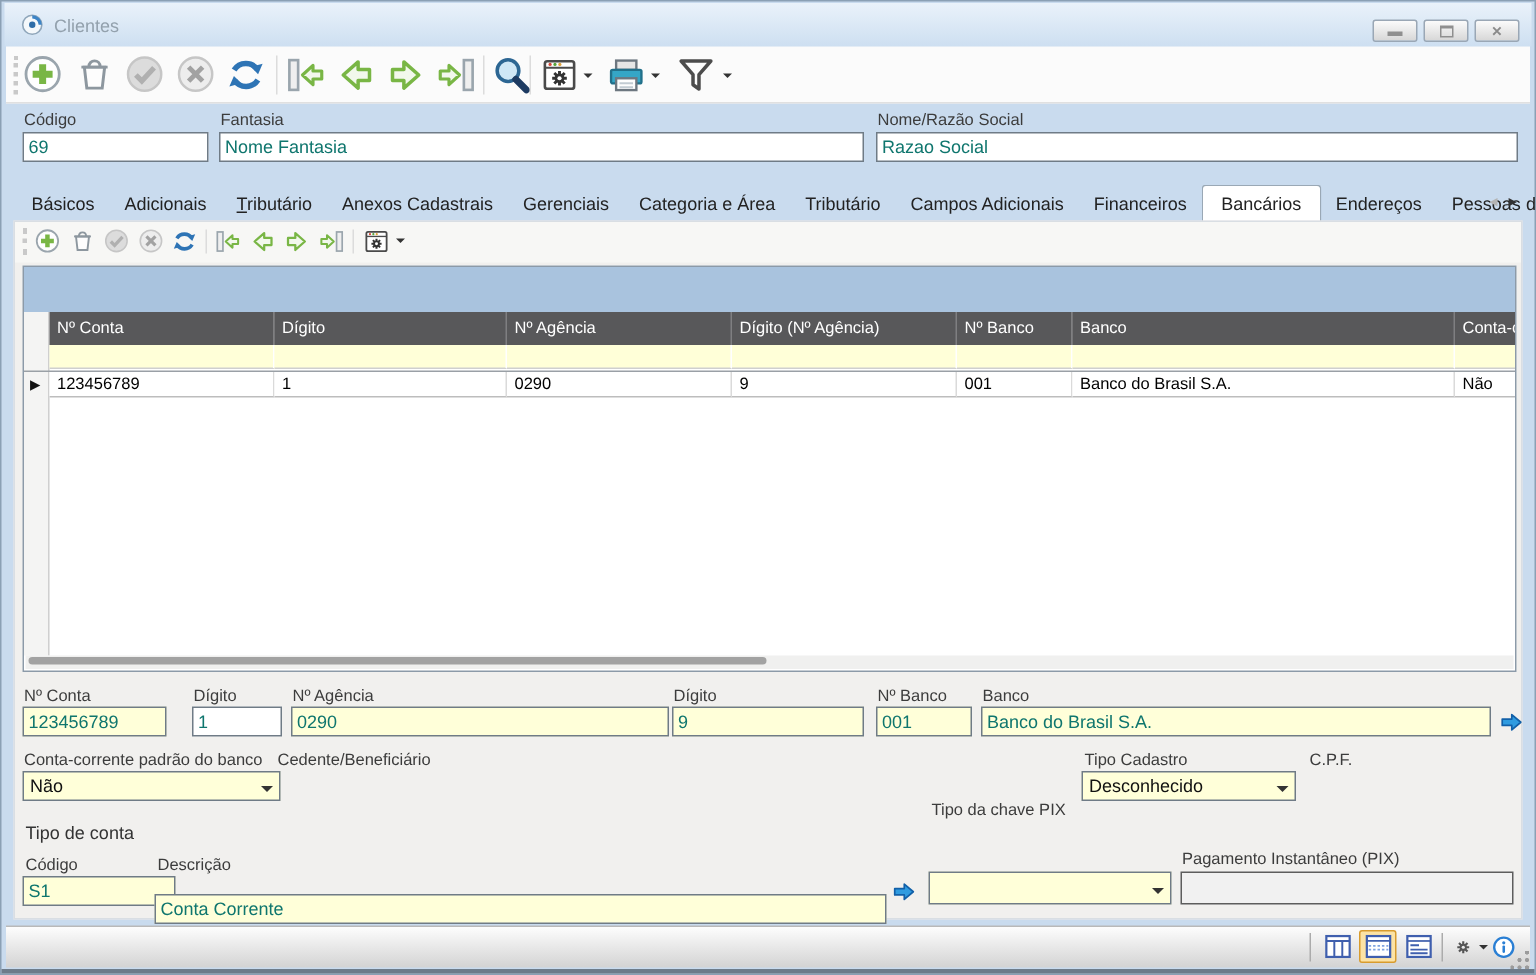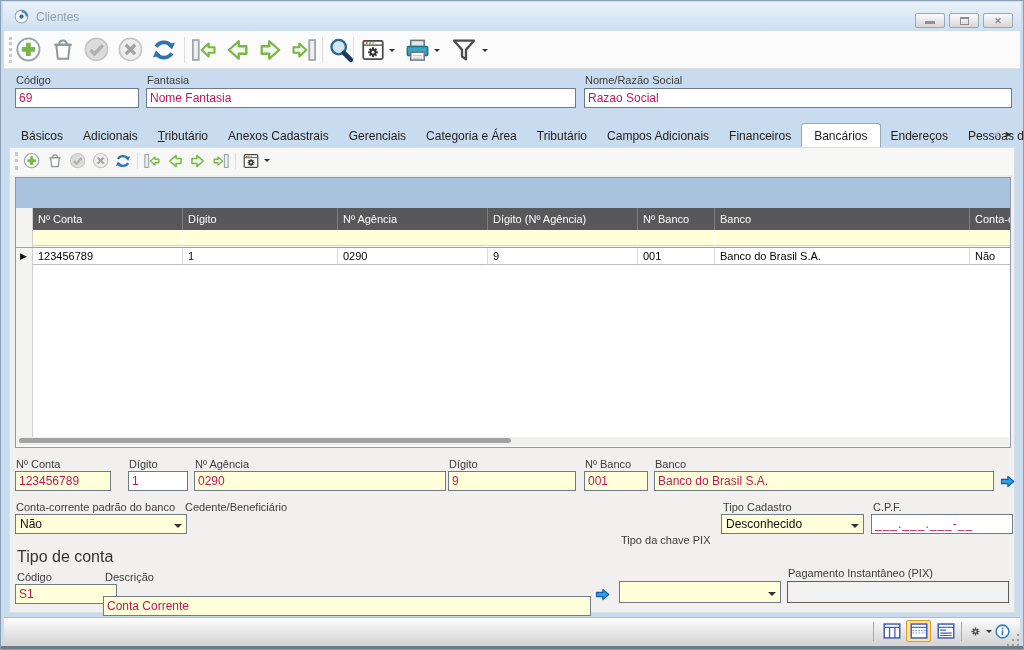--- a/index.html
+++ b/index.html
@@ -24,21 +24,21 @@
   .toolbar { position:absolute; left:3px; right:3px; top:30px; height:38px;
     background:#fbfbfb; border-bottom:1px solid #e0e0e0; }
   .grip { position:absolute; width:3px; border-left:3px dotted #c9c9c9; }
   .tbico { position:absolute; cursor:pointer; }
   .sep { position:absolute; width:1px; background:#dcdcdc; }
   .caret { position:absolute; width:0; height:0; border:3.5px solid transparent; border-top-color:#333; }
 
   
   .lbl { position:absolute; font-size:11px; color:#3c3c3c; white-space:nowrap; }
   .inp { position:absolute; height:20px; border:1px solid #6f7b86; background:#fff;
-    font-family:"Liberation Sans",sans-serif; font-size:12px; padding:0 3px; color:#be185d; }
+    font-family:"Liberation Sans",sans-serif; font-size:12px; padding:0 3px; color:#0f766e; }
   .inp.yellow { background:#ffffd9; }
   .inp.dis { background:#f1f1f1; border-color:#5d5d5d; }
 
   .combo { position:absolute; height:20px; border:1px solid #6f7b86; background:#ffffd9;
     font-size:12px; color:#111; display:flex; align-items:center; padding:0 4px; cursor:pointer; }
   .combo .cval { flex:1; }
   .combo .ccaret { width:0; height:0; border:4px solid transparent; border-top-color:#333; margin-top:7px; }
 
   
   .tabs { position:absolute; left:10px; top:124px; height:23px; display:flex; align-items:flex-end; }
@@ -65,21 +65,21 @@
   .gf { position:absolute; top:52px; height:16px; background:#ffffd8; border-right:1px solid #fff;
     border-bottom:1px solid #cfcfcf; cursor:text; }
   .gtopline { position:absolute; top:69px; left:0; right:0; height:1px; background:#9aa0a6; }
   .gc { position:absolute; top:70px; height:17px; background:#fff; color:#000; font-size:11px;
     line-height:17px; padding-left:5px; border-right:1px solid #dadada; border-bottom:1px solid #bdbdbd;
     overflow:hidden; white-space:nowrap; }
   .hscroll-track { position:absolute; left:1px; right:1px; bottom:1px; height:9px; background:#f0f0ef; }
   .hscroll-thumb { position:absolute; left:2px; bottom:3px; width:492px; height:5px; background:#a2a2a2; border-radius:3px; cursor:grab; }
 
   
-  .grouplabel { position:absolute; font-size:16px; color:#333; }
+  .grouplabel { position:absolute; font-size:12px; color:#333; }
 
   
   .statusbar { position:absolute; left:3px; right:3px; top:616px; height:28px;
     background:linear-gradient(#fdfdfd,#d3d3d3); border-top:1px solid #b9b9b9; }
   .viewbtn { position:absolute; top:3px; width:25px; height:22px; border:1px solid transparent;
     border-radius:2px; display:flex; align-items:center; justify-content:center; cursor:pointer; }
   .viewbtn.active { border-color:#d89c2e; background:#fce3a5; }
   .ssep { position:absolute; top:4px; width:1px; height:19px; background:#ababab; }
   .sizegrip { position:absolute; right:3px; bottom:2px; width:13px; height:13px;
     background:
@@ -379,21 +379,20 @@
     <span class="cval">Não</span>
     <span class="ccaret"></span>
   </div>
   <div class="lbl" style="left:184px;top:500px">Cedente/Beneficiário</div>
   <div class="lbl" style="left:722px;top:500px">Tipo Cadastro</div>
   <div class="combo" style="left:720px;top:513px;width:143px">
     <span class="cval">Desconhecido</span>
     <span class="ccaret"></span>
   </div>
   <div class="lbl" style="left:872px;top:500px">C.P.F.</div>
-  <input class="inp" style="left: 870px; top: 513px; width: 142px; letter-spacing: 1px;" value="___.___.___-__">
 
   <div class="grouplabel" style="left:16px;top:547px">Tipo de conta</div>
   <div class="lbl" style="left:16px;top:570px">Código</div>
   <input class="inp yellow" style="left: 14px; top: 583px; width: 102px;" value="S1">
   <div class="lbl" style="left:104px;top:570px">Descrição</div>
   <input class="inp yellow" style="left: 102px; top: 583px; width: 488px; margin-top: 12px;" value="Conta Corrente">
   <svg class="ic tbico" style="left:593px;top:585px" width="17" height="17">
       <use href="#i-goto"></use>
     </svg>
 

